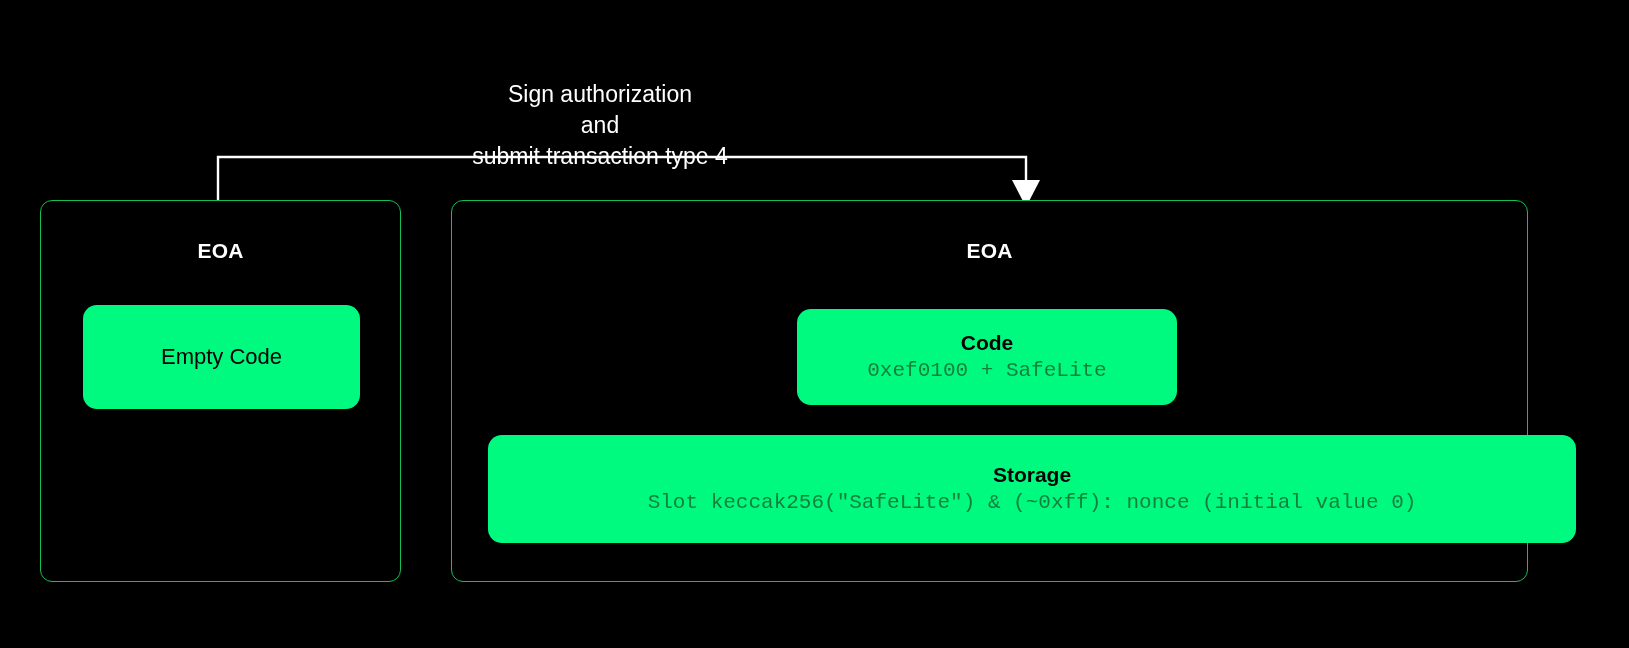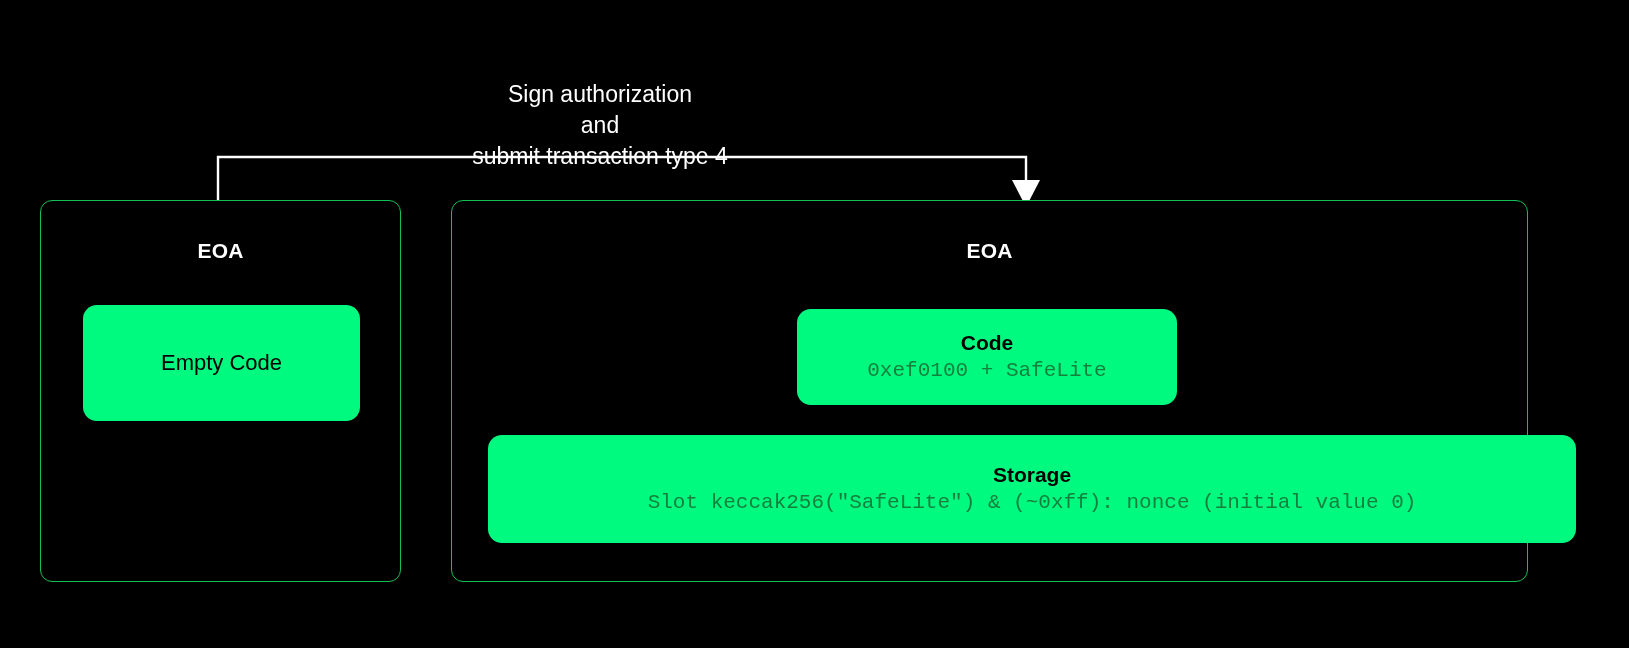--- a/index.html
+++ b/index.html
@@ -108,21 +108,21 @@
     line-height: 28px;
     color: #15803d;
     white-space: nowrap;
   }
 
   
   .field--empty-code {
     left: 42px;
     top: 104px;
     width: 277px;
-    height: 116px;
+    height: 104px;
   }
   .field--empty-storage {
     left: 42px;
     top: 238px;
     width: 277px;
     height: 104px;
   }
 
   
   .field--code {

